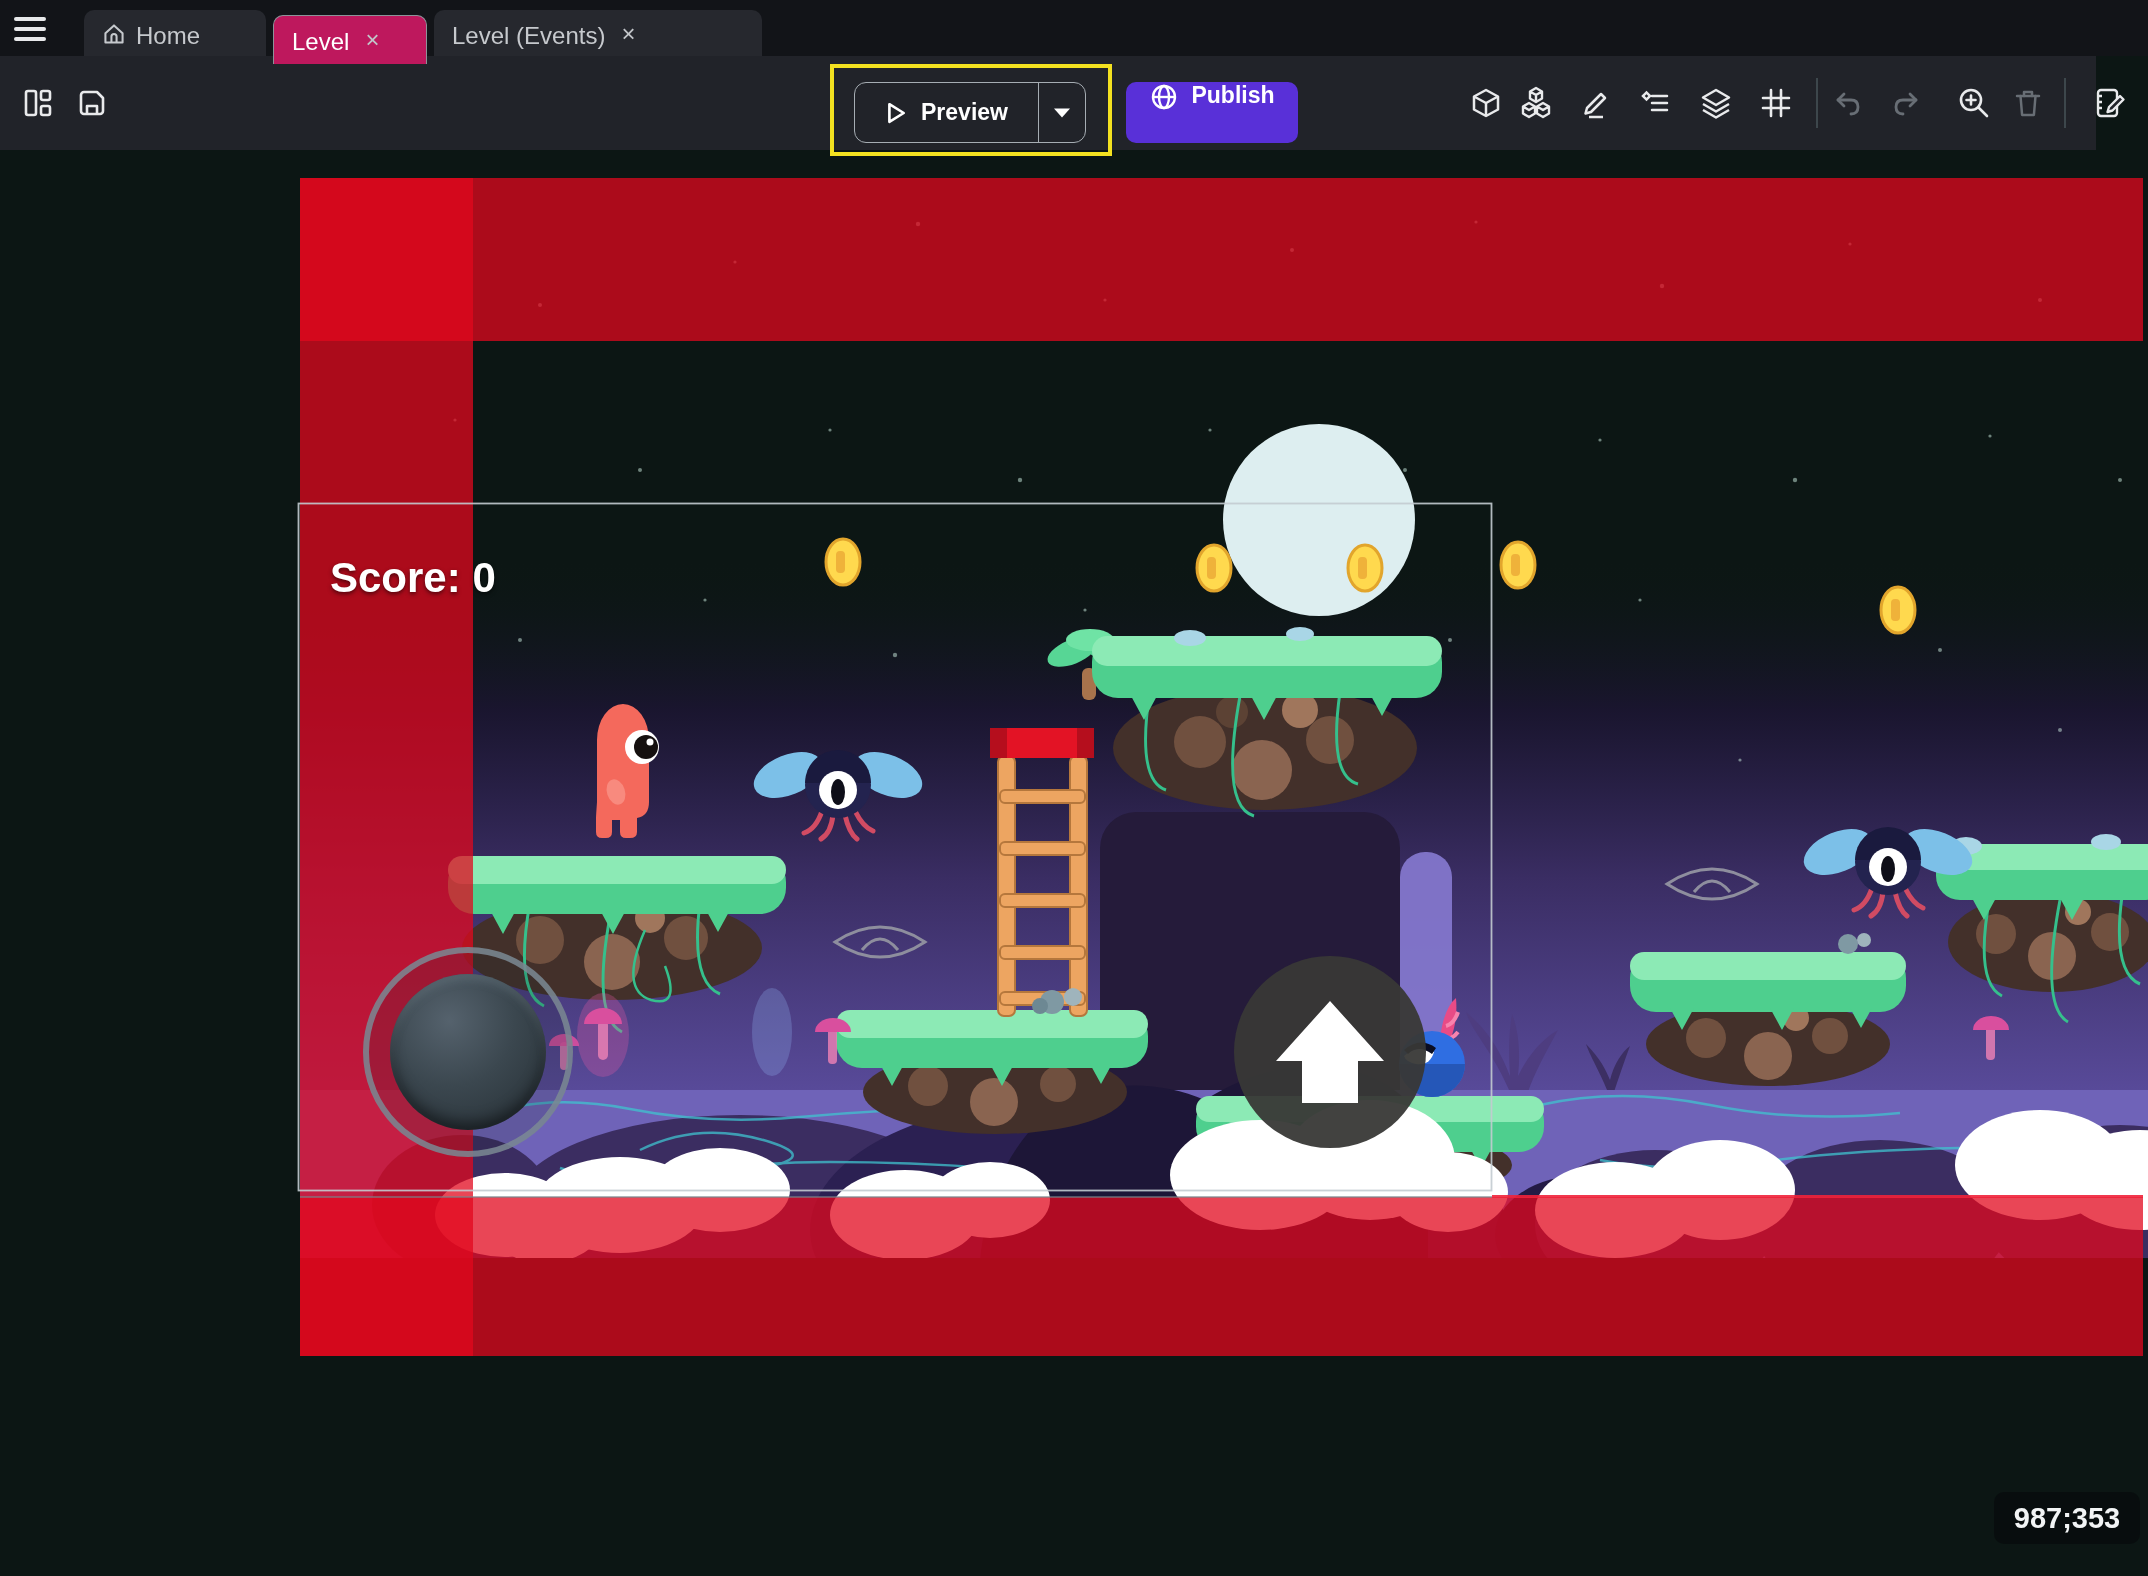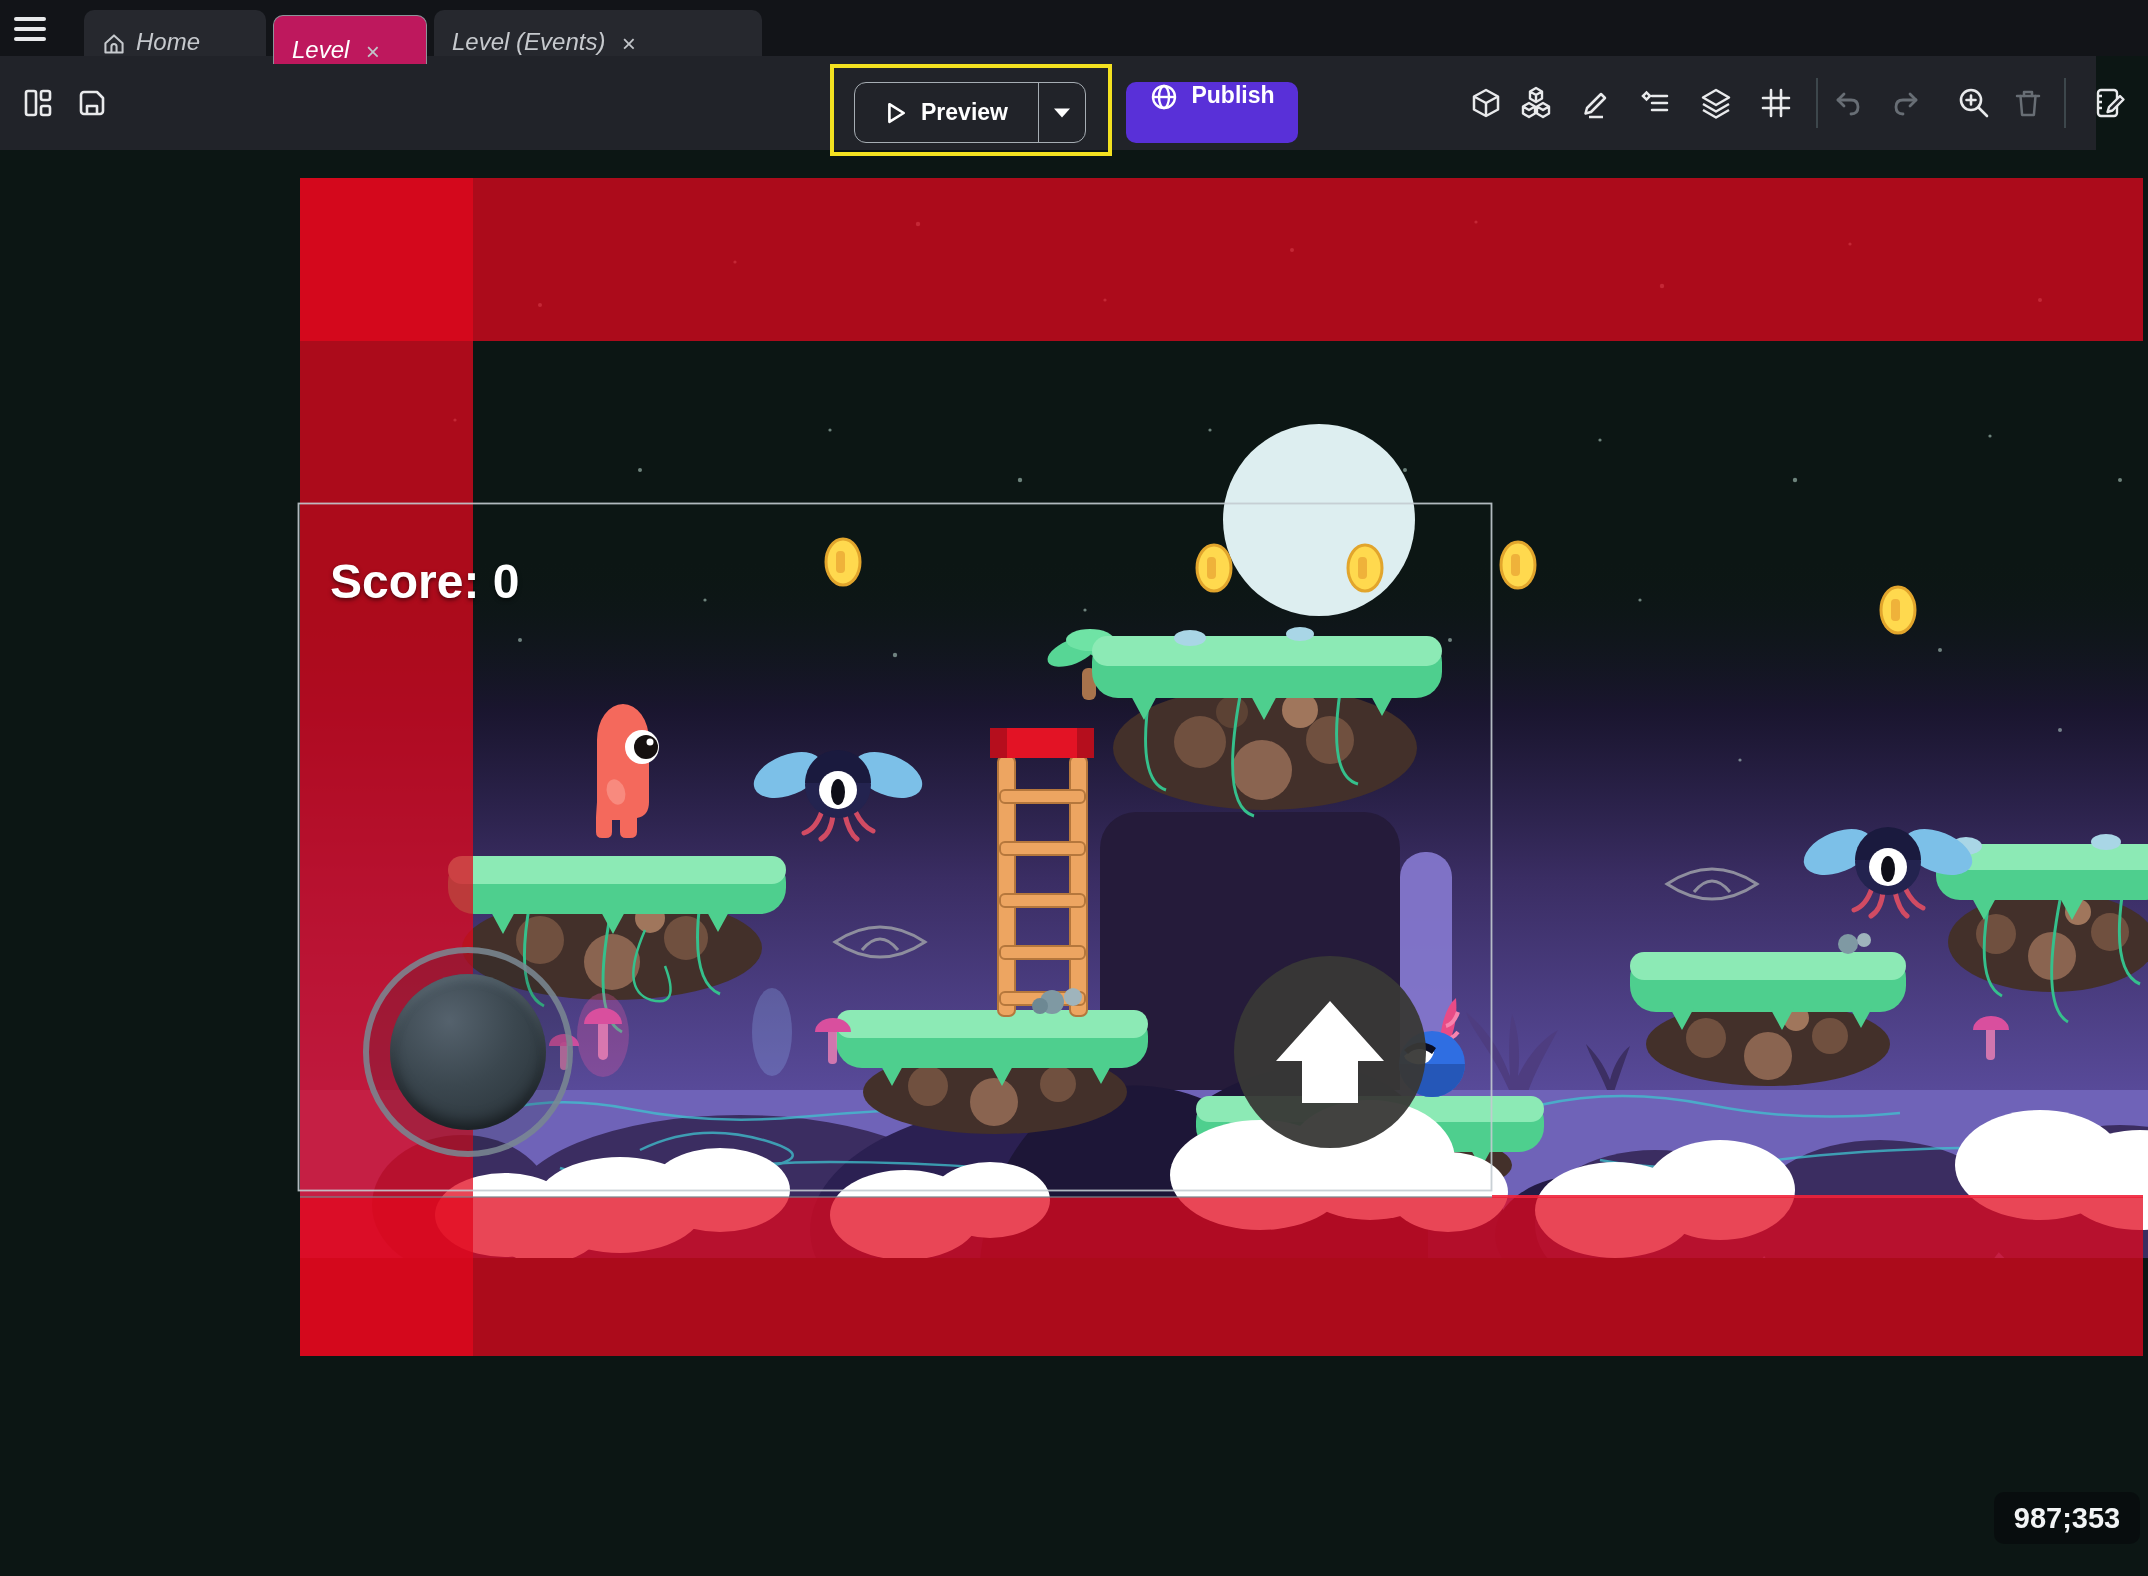--- a/index.html
+++ b/index.html
@@ -1,39 +1,39 @@
 <!DOCTYPE html>
 <html><head>
 <meta charset="utf-8">
 <style>
   html,body{margin:0;padding:0;background:#0c1614;width:2148px;height:1576px;overflow:hidden;
     font-family:"Liberation Sans",sans-serif;-webkit-font-smoothing:antialiased;}
   .tabbar{position:absolute;left:0;top:0;width:2148px;height:56px;background:#121418;}
   .hamburger{position:absolute;left:14px;top:11px;width:46px;height:36px;display:flex;flex-direction:column;
     justify-content:center;gap:6px;cursor:pointer;}
   .hamburger span{display:block;width:32px;height:4px;background:#e8e9eb;border-radius:2px;}
-  .tab{position:absolute;top:10px;height:46px;border-radius:10px 10px 0 0;display:flex;align-items:flex-end;
-    gap:10px;padding:0 18px;box-sizing:border-box;font-size:24px;color:#c6c9cd;background:#26282e;font-style:italic;}
+  .tab{position:absolute;top:10px;height:46px;border-radius:10px 10px 0 0;display:flex;align-items:flex-start;
+    gap:10px;padding:12px 18px;box-sizing:border-box;font-size:24px;color:#c6c9cd;background:#26282e;}
   .tab.active{background:#be185d;border:1.5px solid #8d9399;border-bottom:none;color:#ffffff;top:15px;height:49px;z-index:3;}
   .tab .close{font-size:24px;color:#c2c5c9;margin-left:6px;cursor:pointer;line-height:1;}
   .toolbar{position:absolute;left:0;top:56px;width:2096px;height:94px;background:#212329;}
   .tbtn{position:absolute;width:44px;height:44px;top:25px;display:flex;align-items:center;justify-content:center;
     color:#e9eaec;cursor:pointer;}
   .tbtn.dim{color:#686e75;}
   .tdivider{position:absolute;top:22px;width:2px;height:50px;background:#3d474c;}
   .hilite{position:absolute;left:830px;top:8px;width:282px;height:92px;border:4px solid #f3e120;box-sizing:border-box;z-index:5;}
   .preview-btn{position:absolute;left:854px;top:26px;width:232px;height:61px;border:1.5px solid #a6adb3;
     border-radius:12px;box-sizing:border-box;display:flex;align-items:stretch;color:#fff;z-index:6;cursor:pointer;}
   .preview-main{flex:1;display:flex;align-items:center;justify-content:center;gap:14px;font-size:23px;font-weight:bold;}
   .preview-caret{width:46px;border-left:1.5px solid #a6adb3;display:flex;align-items:center;justify-content:center;}
   .publish-btn{position:absolute;left:1126px;top:26px;width:172px;height:61px;background:#5930d8;border-radius:10px;
     display:flex;align-items:flex-start;justify-content:center;gap:12px;color:#fff;font-size:23px;font-weight:bold;cursor:pointer;z-index:4;}
   .canvas{position:absolute;left:0;top:150px;width:2148px;height:1426px;background:#0c1614;}
   .scene{position:absolute;left:0;top:0;width:2148px;height:1426px;}
-  .score{position:absolute;left:330px;top:404px;color:#ffffff;font-size:48px;font-weight:bold;
+  .score{position:absolute;left:330px;top:404px;color:#ffffff;font-size:42px;font-weight:bold;
     text-shadow:0 2px 4px rgba(0,0,0,.55);z-index:8;}
   .coords{position:absolute;left:1994px;top:1342px;width:146px;height:52px;background:rgba(8,12,14,.88);
     border-radius:10px;display:flex;align-items:center;justify-content:center;color:#f2f4f5;font-size:29px;font-weight:bold;z-index:8;}
   .joystick{position:absolute;left:363px;top:797px;width:210px;height:210px;border-radius:50%;
     border:6px solid rgba(125,138,148,.85);box-sizing:border-box;background:rgba(30,40,46,.18);z-index:7;cursor:pointer;}
   .joystick-knob{position:absolute;left:21px;top:21px;width:156px;height:156px;border-radius:50%;
     background:radial-gradient(circle at 38% 30%,#55626d 0%,#3b474f 45%,#242d33 100%);
     box-shadow:inset 0 -8px 14px rgba(0,0,0,.45), inset 0 6px 8px rgba(160,180,190,.25);}
   .upbtn{position:absolute;left:1234px;top:806px;width:192px;height:192px;border-radius:50%;
     background:rgba(56,56,54,.95);display:flex;align-items:center;justify-content:center;z-index:7;cursor:pointer;}

